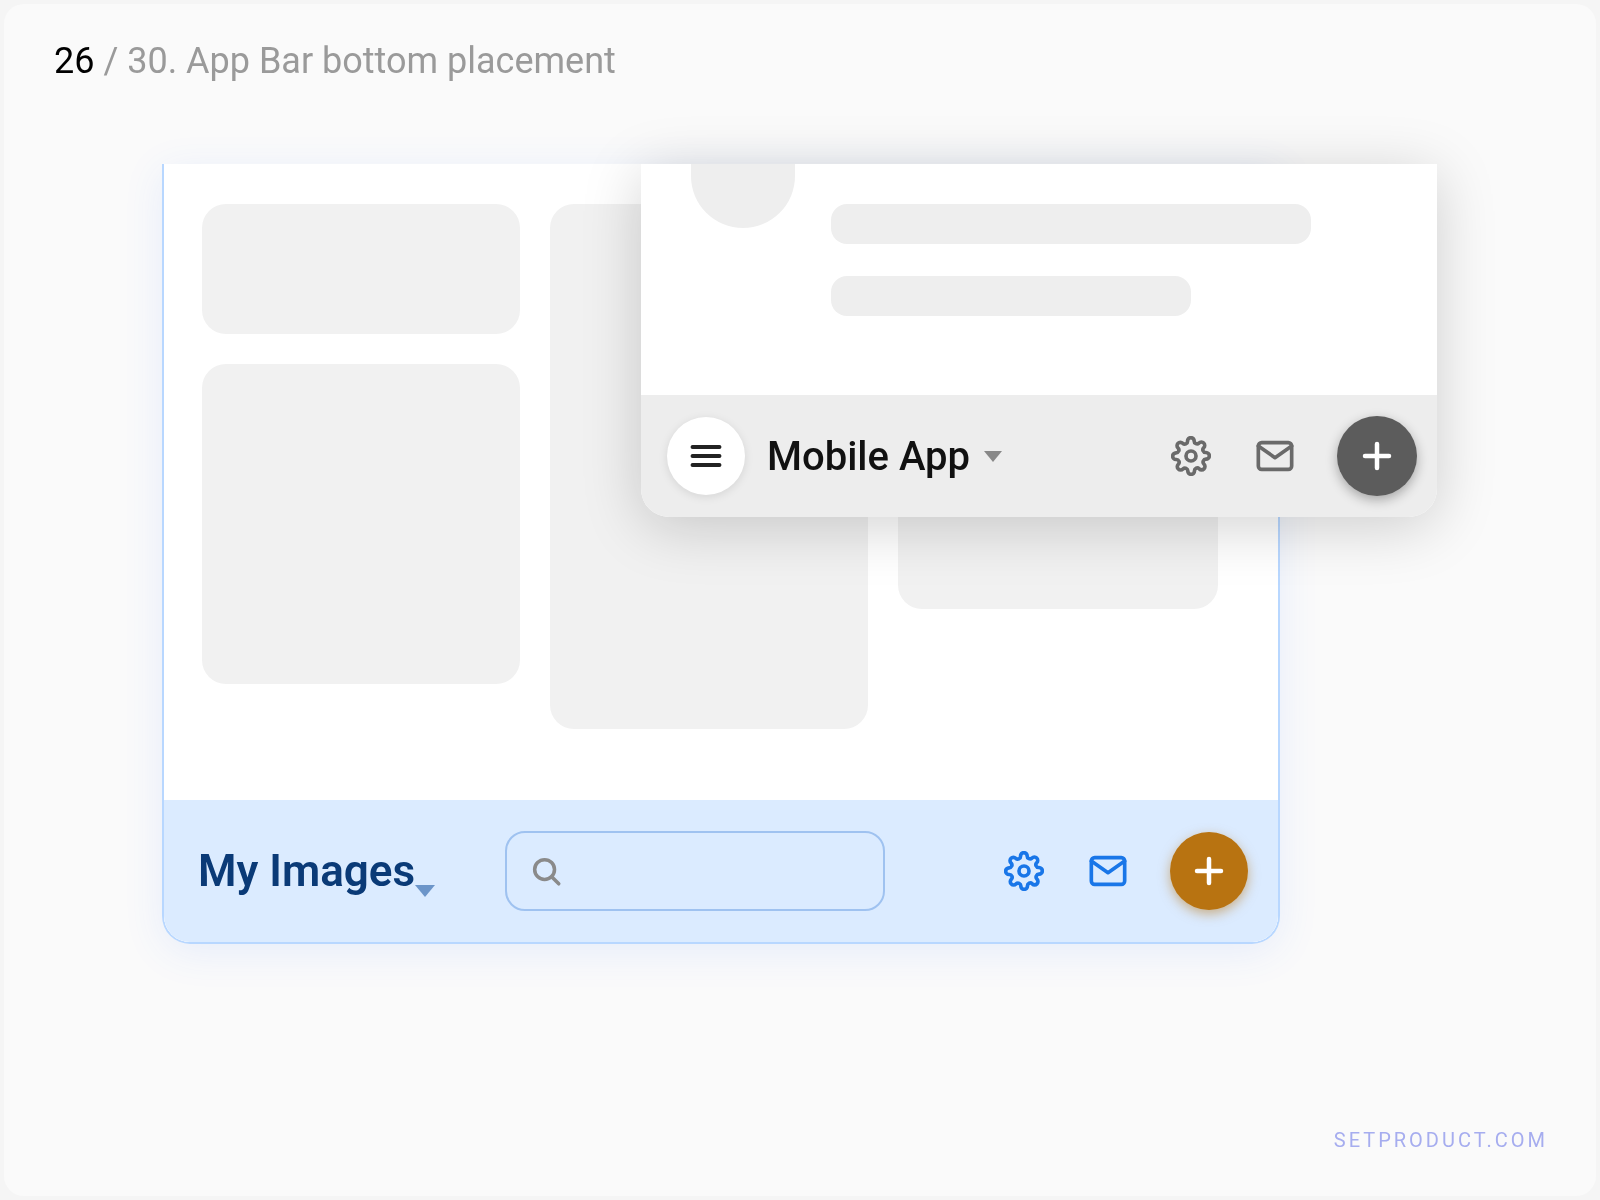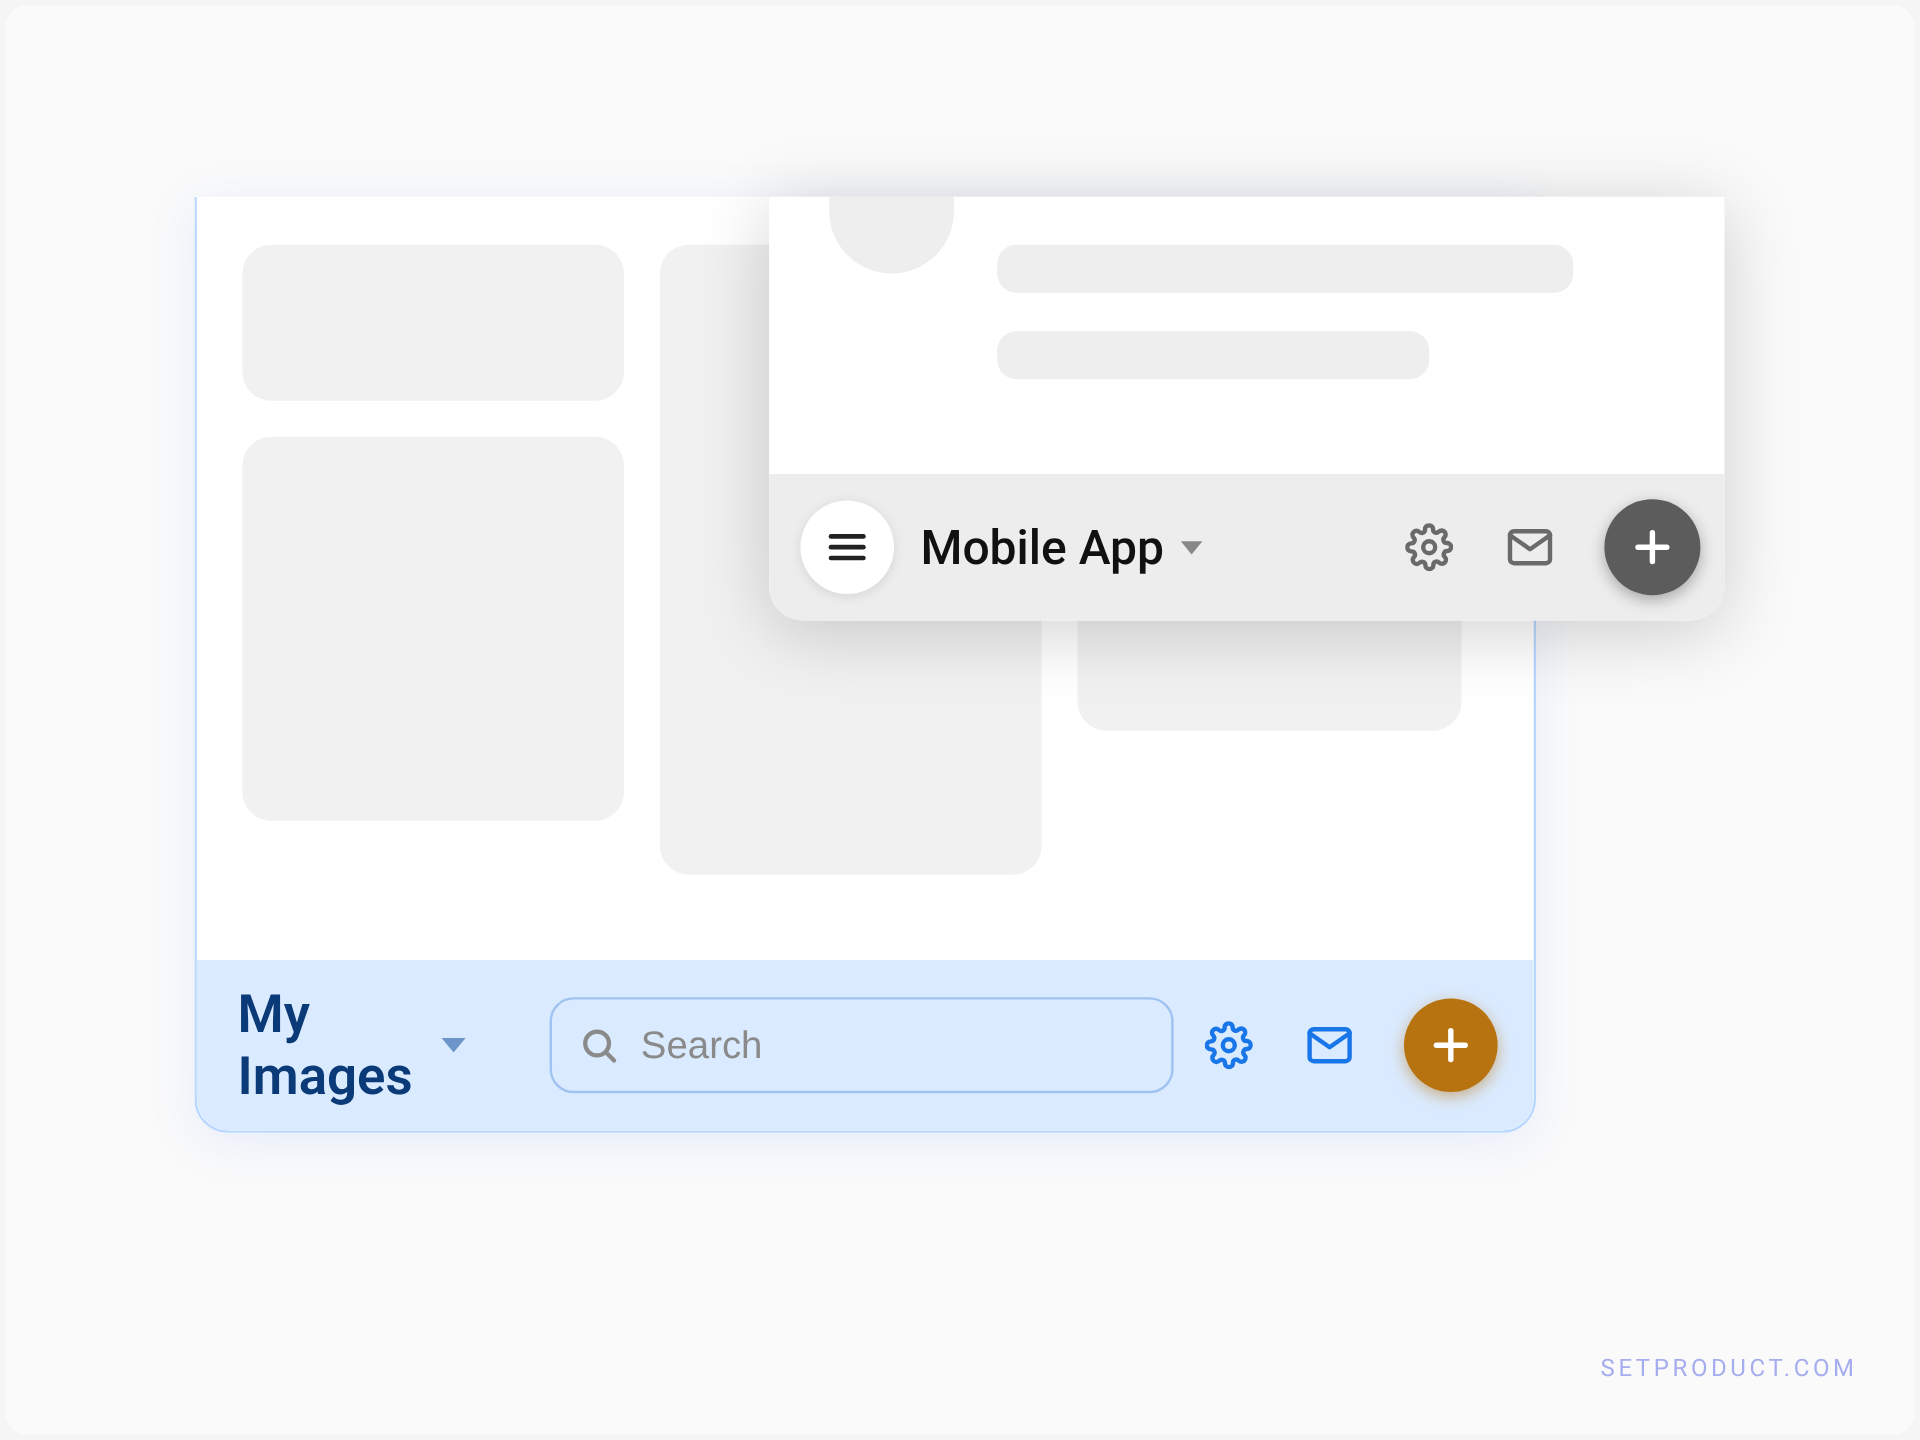--- a/index.html
+++ b/index.html
@@ -88,21 +88,21 @@
     display: flex;
     align-items: center;
     padding: 0 30px 0 34px;
     gap: 24px;
   }
   .blue-title {
     font-size: 44px;
     font-weight: 600;
     color: #0a3a77;
     display: flex;
-    align-items: center;
+    align-items: flex-end;
     gap: 0;
   }
   .caret-down {
     width: 0; height: 0;
     border-left: 10px solid transparent;
     border-right: 10px solid transparent;
     border-top: 12px solid #6c95c9;
   }
   .search-box {
     flex: 0 0 380px;
@@ -214,20 +214,23 @@
   }
   .fab-dark svg { stroke: #fff; }
 
   svg.stroke { fill: none; stroke-linecap: round; stroke-linejoin: round; }
 </style>
 </head>
 <body>
 
 <div class="page">
 
+  <div class="slide-counter">
+    <span class="current">26</span><span> / </span><span>30</span><span>. </span><span>App Bar bottom placement</span>
+  </div>
 
   <div class="blue-frame">
     <div class="blue-content">
       <div class="ph-grid">
         <div class="ph-col">
           <div class="ph h130"></div>
           <div class="ph h320"></div>
         </div>
         <div class="ph-col">
           <div class="ph h525"></div>
@@ -241,21 +244,20 @@
     <div class="blue-bar">
       <div class="blue-title">
         <span>My Images</span>
         <span class="caret-down"></span>
       </div>
       <div class="search-box">
         <svg class="stroke" width="34" height="34" viewBox="0 0 24 24" stroke="#8a8a8a" stroke-width="2.5">
           <circle cx="11" cy="11" r="7"></circle>
             <line x1="21" y1="21" x2="16" y2="16"></line>
         </svg>
-        <input class="search-input" placeholder="Search" style="">
       </div>
       <div class="blue-actions">
         <div class="icon-btn">
           <svg class="stroke" width="40" height="40" viewBox="0 0 24 24" stroke="#1976e8" stroke-width="2.2">
             <circle cx="12" cy="12" r="3"></circle>
             <path d="M19.4 15a1.65 1.65 0 0 0 .33 1.82l.06.06a2 2 0 1 1-2.83 2.83l-.06-.06a1.65 1.65 0 0 0-1.82-.33 1.65 1.65 0 0 0-1 1.51V21a2 2 0 1 1-4 0v-.09a1.65 1.65 0 0 0-1-1.51 1.65 1.65 0 0 0-1.82.33l-.06.06a2 2 0 1 1-2.83-2.83l.06-.06a1.65 1.65 0 0 0 .33-1.82 1.65 1.65 0 0 0-1.51-1H3a2 2 0 1 1 0-4h.09a1.65 1.65 0 0 0 1.51-1 1.65 1.65 0 0 0-.33-1.82l-.06-.06a2 2 0 1 1 2.83-2.83l.06.06a1.65 1.65 0 0 0 1.82.33 1.65 1.65 0 0 0 1-1.51V3a2 2 0 1 1 4 0v.09a1.65 1.65 0 0 0 1 1.51 1.65 1.65 0 0 0 1.82-.33l.06-.06a2 2 0 1 1 2.83 2.83l-.06.06a1.65 1.65 0 0 0-.33 1.82 1.65 1.65 0 0 0 1.51 1H21a2 2 0 1 1 0 4h-.09a1.65 1.65 0 0 0-1.51 1z"></path>
           </svg>
         </div>
         <div class="icon-btn">
           <svg class="stroke" width="40" height="40" viewBox="0 0 24 24" stroke="#1976e8" stroke-width="2.2">

